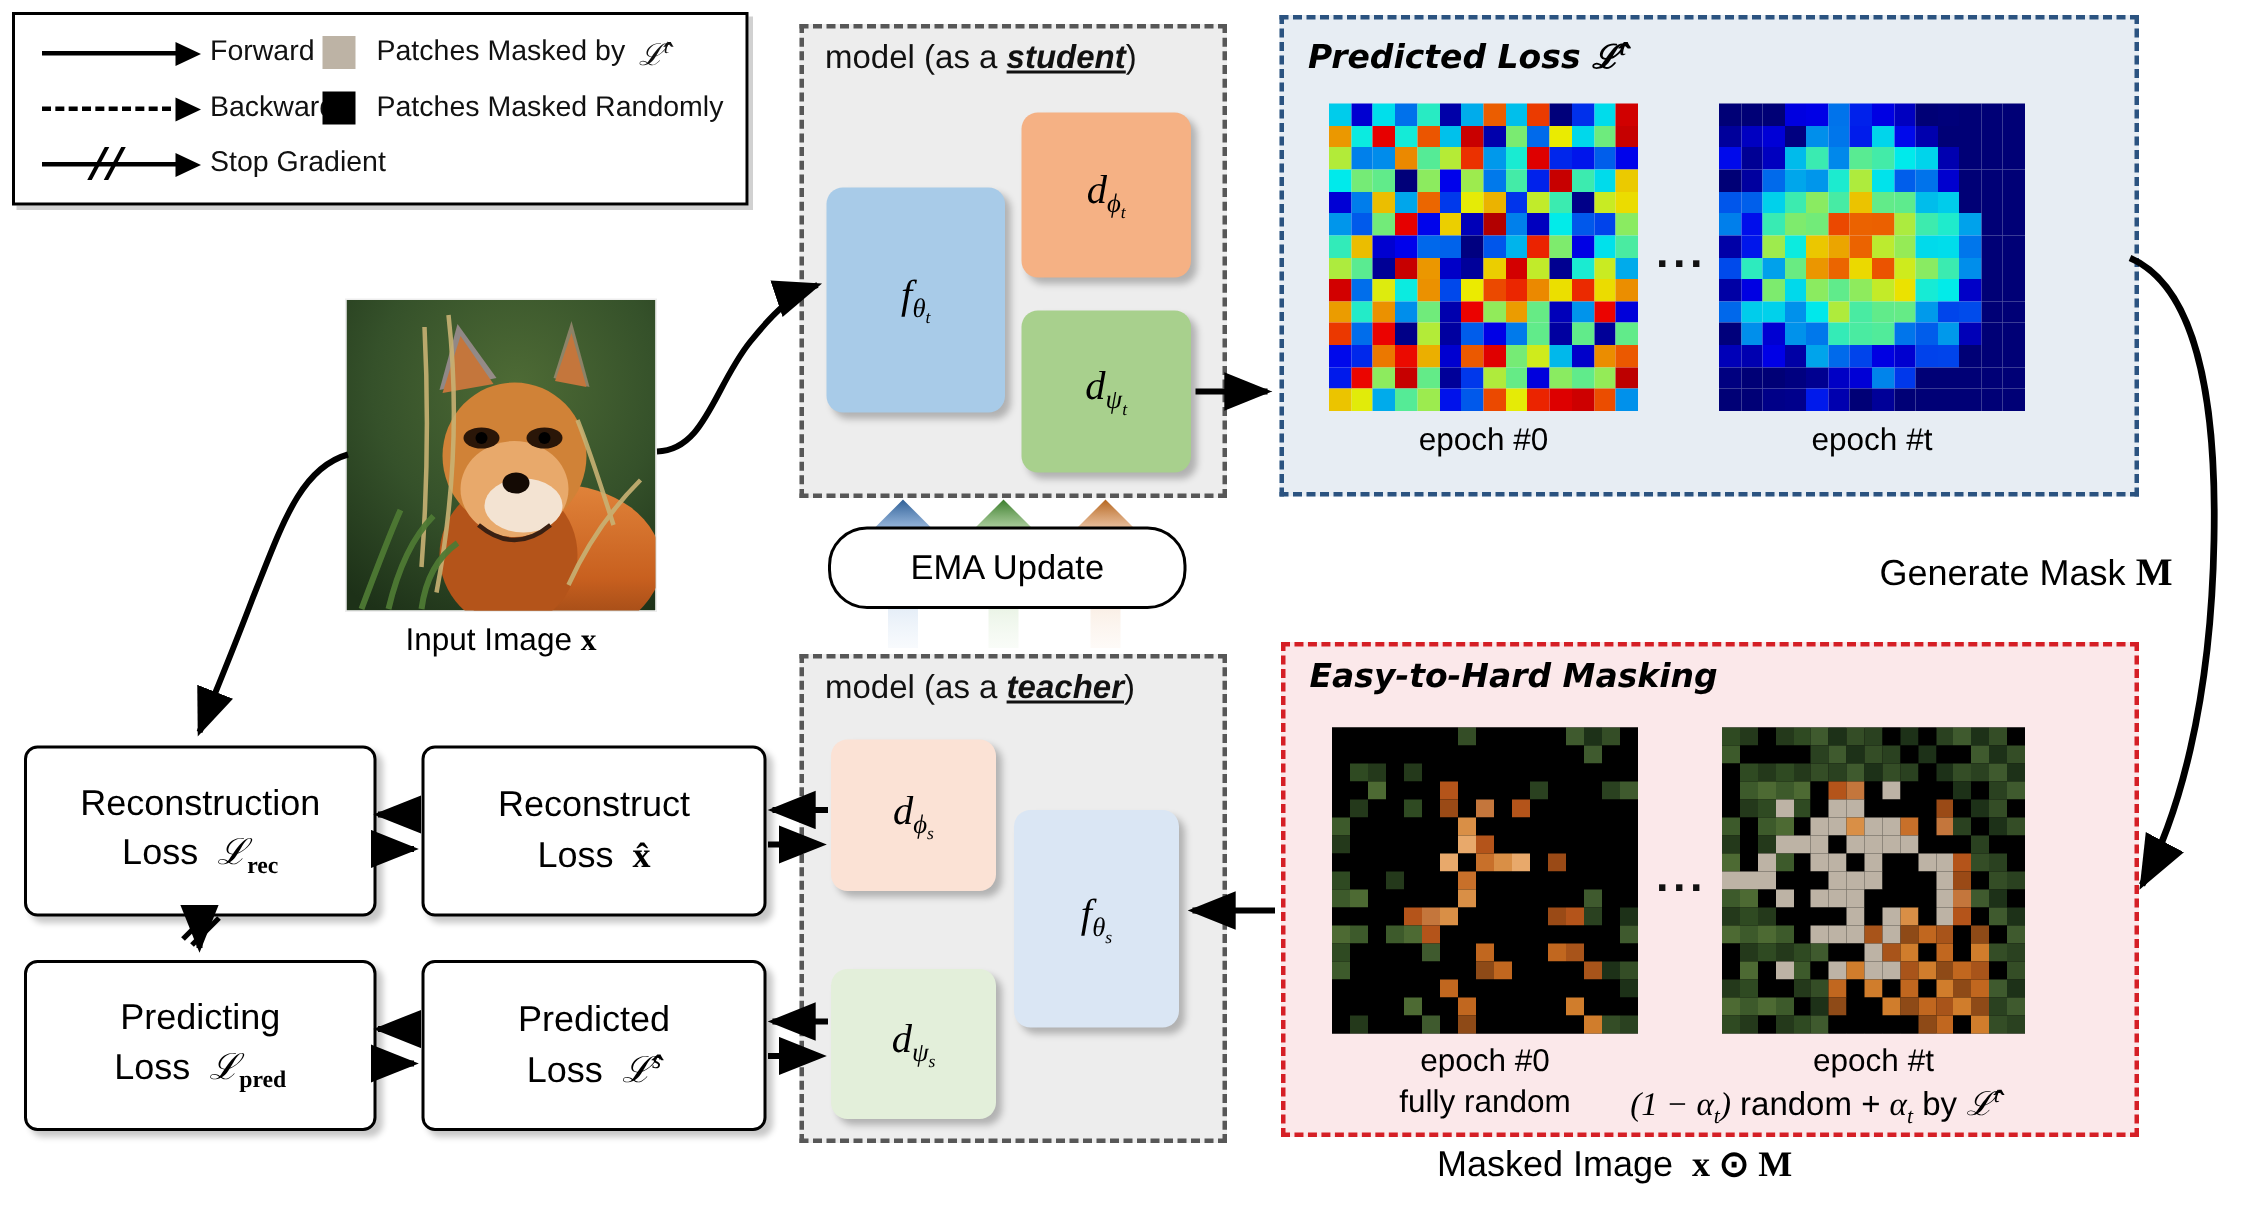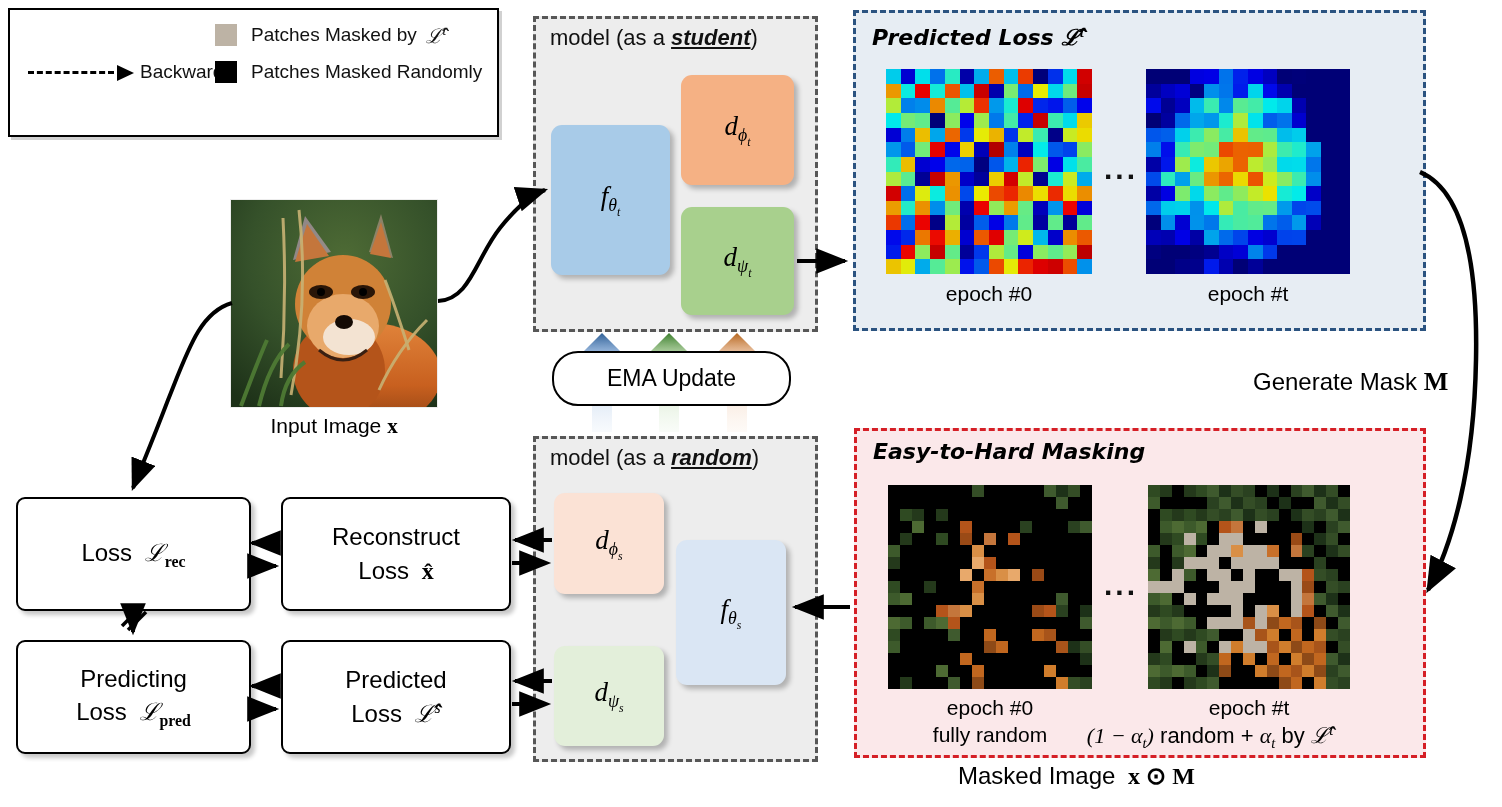--- a/index.html
+++ b/index.html
@@ -67,26 +67,42 @@
   #gen-mask{left:1253px;top:367px;font-size:24px;white-space:nowrap;}
   #masked-caption{left:958px;top:762px;font-size:24px;white-space:nowrap;}
   .dots{position:absolute;font-size:30px;font-weight:bold;letter-spacing:3px;color:#111;}
 
   svg.ov{position:absolute;left:0;top:0;width:1502px;height:807px;pointer-events:none;}
 </style>
 </head>
 <body>
 
 <div class="abs" id="legend">
+  <div class="lg-row" style="left:18px;top:8px;">
+    <span class="arrowline">
+      <span class="shaft"></span>
+        <span class="head"></span>
+    </span>
+    <span class="lg-label">Forward</span>
+  </div>
   <div class="lg-row" style="left:18px;top:45px;">
     <span class="arrowline">
       <span class="shaft dash"></span>
         <span class="head"></span>
     </span>
     <span class="lg-label">Backward</span>
+  </div>
+  <div class="lg-row" style="left:18px;top:82px;">
+    <span class="arrowline">
+      <span class="shaft" style="width:92px;"></span>
+      <span class="slash" style="left:36px;"></span>
+      <span class="slash" style="left:47px;"></span>
+      <span class="head"></span>
+    </span>
+    <span class="lg-label">Stop Gradient</span>
   </div>
 
   <div class="lg-row" style="left:205px;top:45px;">
     <span class="sw" style="background:#000"></span>
     <span class="lg-label" style="margin-left:14px;">Patches Masked Randomly</span>
   </div>
   <div class="lg-row" style="left:205px;top:8px;">
     <span class="sw" style="background:#bdb3a5"></span>
     <span class="lg-label" style="margin-left:14px;">Patches Masked by</span>
     <span class="lg-label mi" style="margin-left:9px;font-size:20px;">ℒ̂<sup class="mi">t</sup></span>
@@ -182,21 +198,21 @@
   <g>
     <path d="M737 333 L756 352 L747 352 L747 432 L727 432 L727 352 L718 352 Z" fill="url(#emaO)"></path>
   </g>
 </svg>
 <div class="abs" id="ema-box">
   <span>EMA Update</span>
 </div>
 
 <div class="abs" id="student-box">
   <div class="box-title">
-    <span>model (as a </span><b>random</b><span>)</span>
+    <span>model (as a </span><b>teacher</b><span>)</span>
   </div>
 </div>
 <div class="mod" id="d-phi-s">
   <span class="mi">d<sub class="mi">ϕ<sub class="mi">s</sub></sub></span>
 </div>
 <div class="mod" id="f-theta-s">
   <span class="mi">f<sub class="mi">θ<sub class="mi">s</sub></sub></span>
 </div>
 <div class="mod" id="d-psi-s">
   <span class="mi">d<sub class="mi">ψ<sub class="mi">s</sub></sub></span>
@@ -1204,20 +1220,21 @@
 <div class="abs" id="gen-mask">
   <span>Generate Mask</span>
   <span class="mr" style="font-weight:bold;font-size:26px;">M</span>
 </div>
 <div class="abs" id="masked-caption">
   <span>Masked Image</span>
   <span class="mr" style="font-weight:bold;">&nbsp;x ⊙ M</span>
 </div>
 
 <div class="lbox" id="rec-loss">
+  <div>Reconstruction</div>
   <div>
     <span>Loss</span>
     <span class="mi">&nbsp;ℒ<sub class="mr">rec</sub></span>
   </div>
 </div>
 <div class="lbox" id="rec-img">
   <div>Reconstruct</div>
   <div>
     <span>Loss</span>
     <span class="mr" style="font-weight:bold;">&nbsp;x̂</span>

